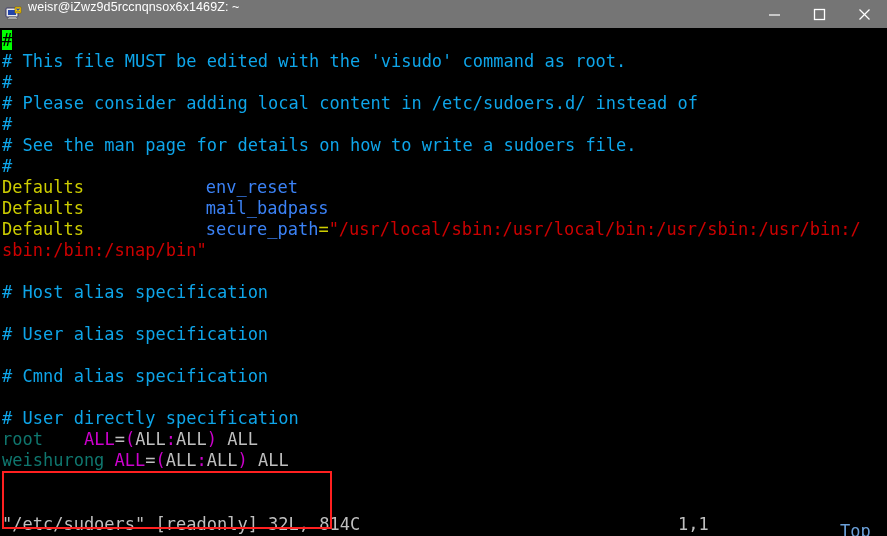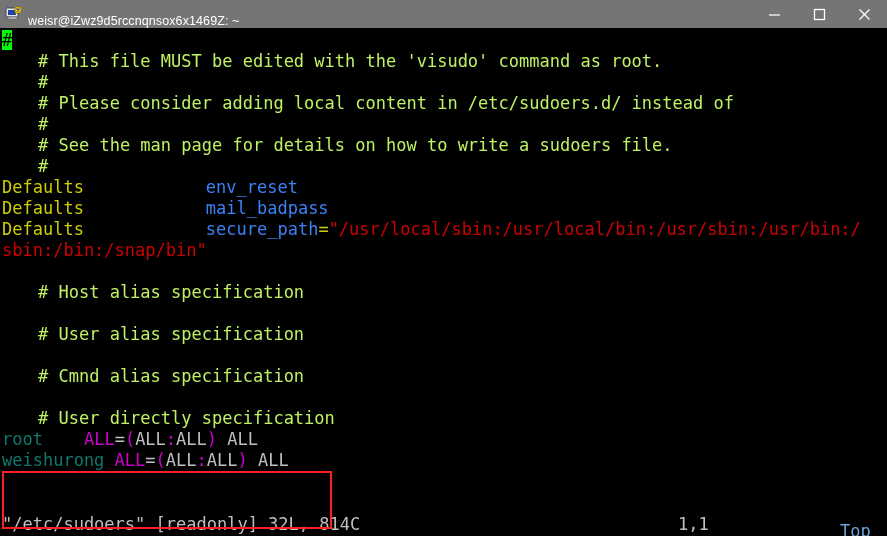--- a/index.html
+++ b/index.html
@@ -23,21 +23,21 @@
   }
 
   
   #titlebar {
     position: absolute;
     left: 0; top: 0;
     width: 887px;
     height: 28px;
     background: #757575;
     display: flex;
-    align-items: flex-end;
+    align-items: flex-start;
   }
   #app-icon {
     width: 28px;
     height: 28px;
     position: relative;
     flex: 0 0 auto;
     display: flex;
     align-items: center;
     justify-content: center;
   }
@@ -77,21 +77,21 @@
     left: 2px;
     top: 2px;
     width: 885px;
   }
   .row {
     height: 21px;
     white-space: pre;
     letter-spacing: 0px;
   }
   
-  .c-comment { color: #bef264; margin-left: 36px; }       
+  .c-comment { color: #0ea5e9; }       
   .c-keyword { color: #cdcd00; }       
   .c-ident   { color: #3b82f6; margin-left: 40px; }       
   .c-string  { color: #cd0000; }       
   .c-user    { color: #0f766e; }       
   .c-magenta { color: #cd00cd; }       
   .c-white   { color: #bfbfbf; }
 
   .cursor {
     background: #00ff00;
     color: #000000;

